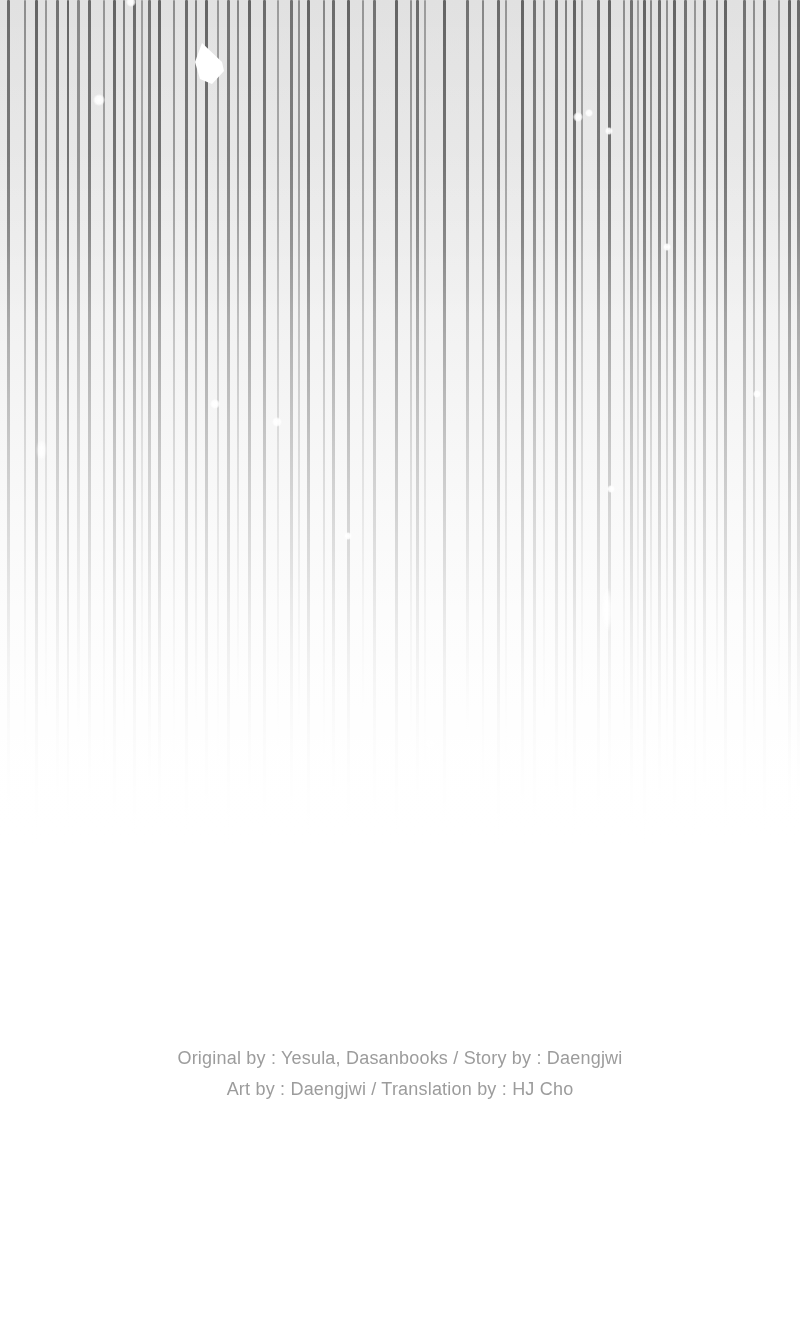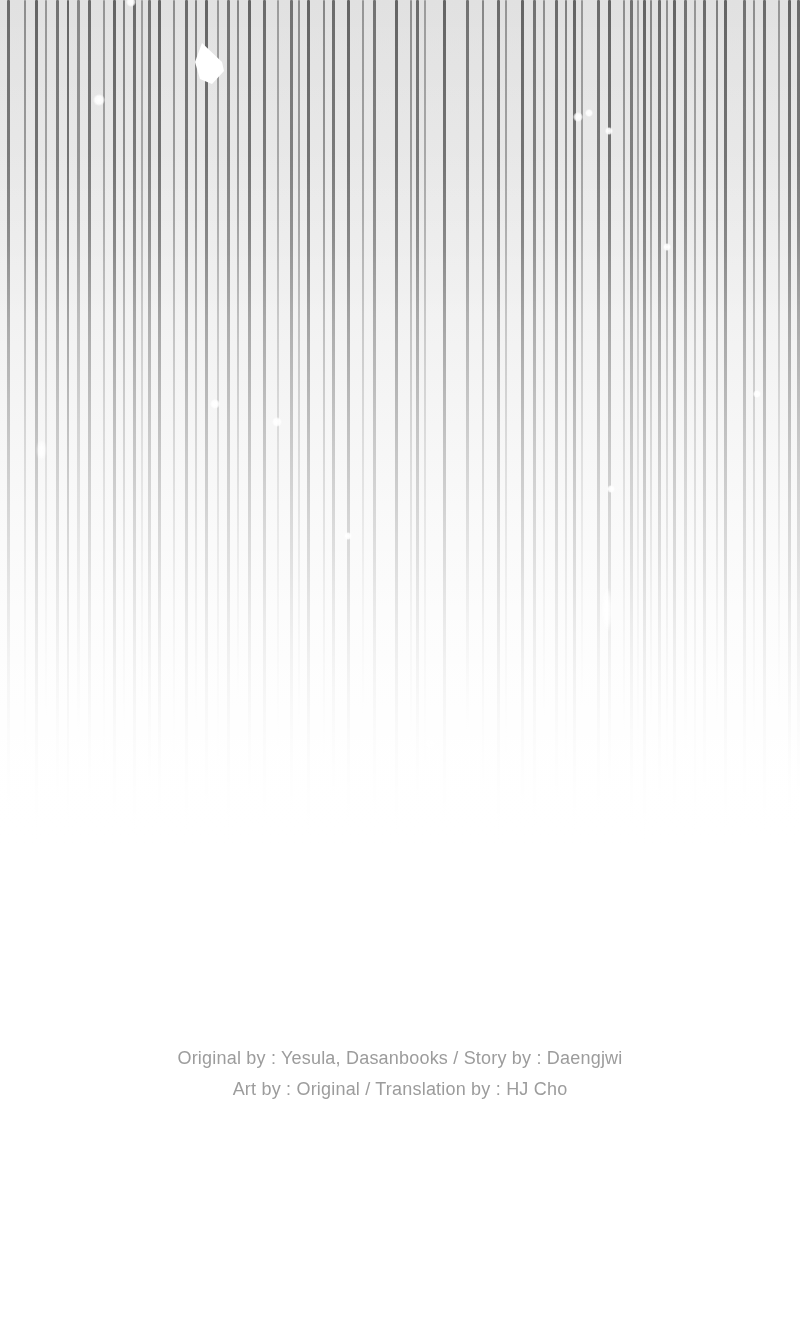--- a/index.html
+++ b/index.html
@@ -193,15 +193,15 @@
       <div class="sparkle" style="left: 272px; top: 417px; width: 10px; height: 10px;"></div>
       <div class="sparkle" style="left: 753px; top: 390px; width: 8px; height: 8px;"></div>
       <div class="sparkle" style="left: 607px; top: 485px; width: 8px; height: 8px;"></div>
       <div class="sparkle" style="left: 344px; top: 532px; width: 8px; height: 8px;"></div>
       <div class="sparkle" style="left: 425px; top: 739px; width: 10px; height: 10px;"></div>
       <div class="streak" style="left: 602px; top: 588px; width: 10px; height: 44px;"></div>
       <div class="streak" style="left: 36.5px; top: 440px; width: 9px; height: 20px;"></div>
     </div>
   <div class="credits" style="color: rgb(156, 156, 156);">
     <p>Original by : Yesula, Dasanbooks / Story by : Daengjwi</p>
-    <p>Art by : Original / Translation by : HJ Cho</p>
+    <p>Art by : Daengjwi / Translation by : HJ Cho</p>
   </div>
 </div>
 
 </body></html>

